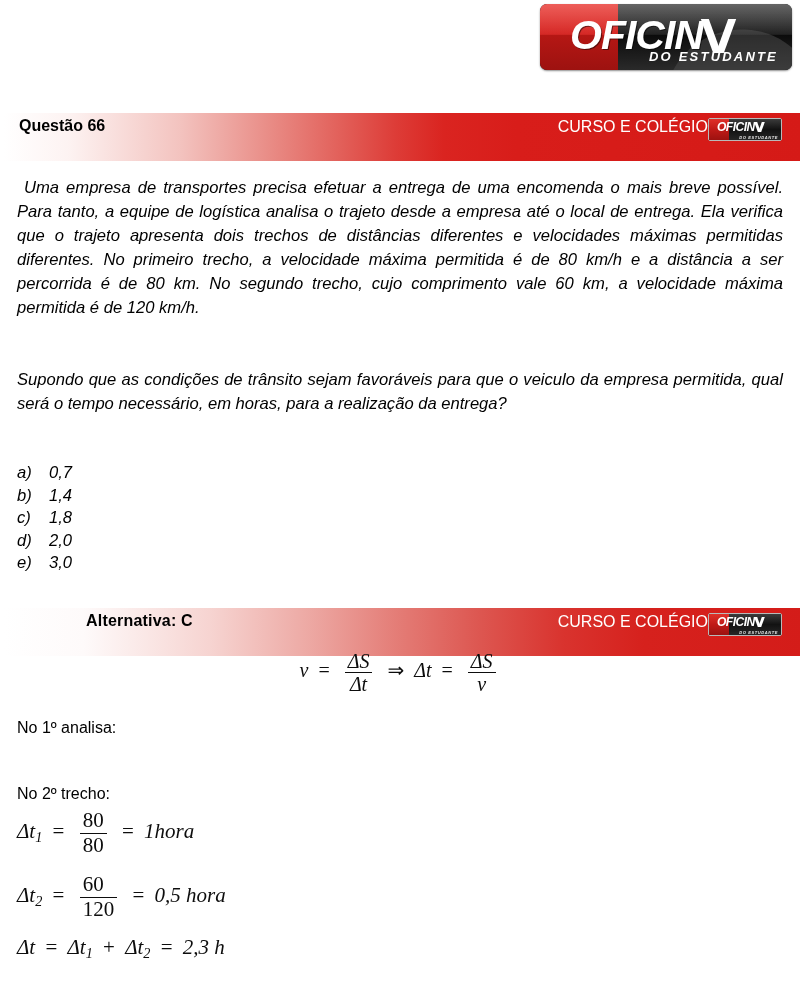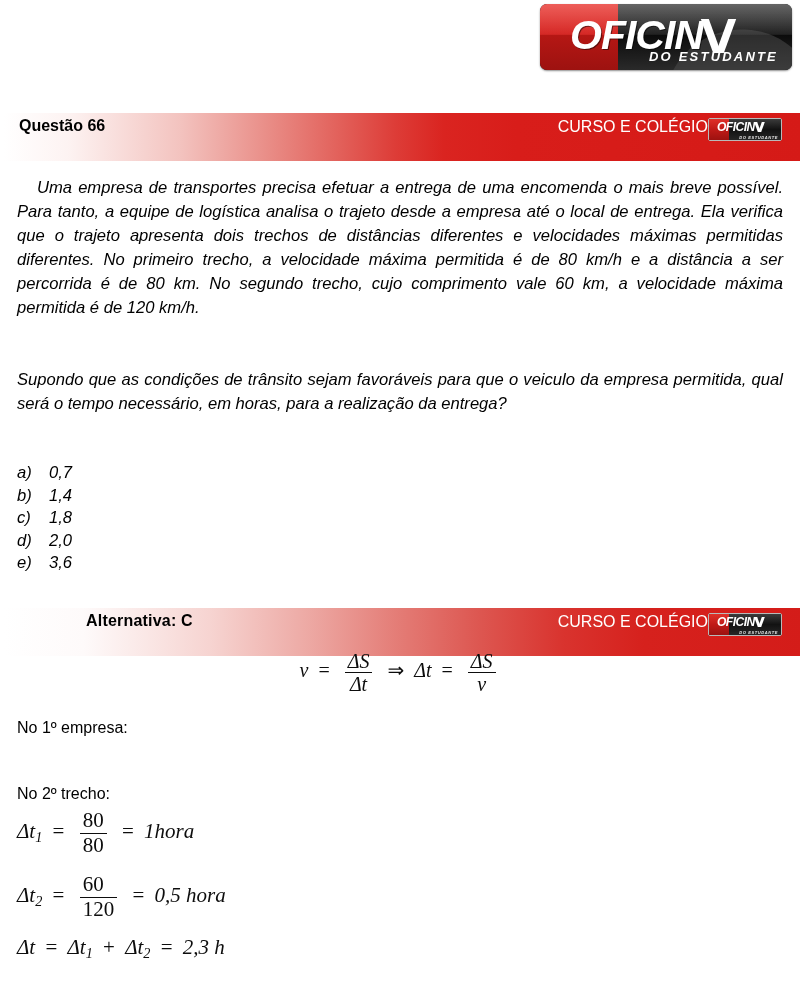--- a/index.html
+++ b/index.html
@@ -230,21 +230,21 @@
     left: 17px;
     width: 766px;
     font-style: italic;
     font-size: 16.6px;
     line-height: 24px;
     text-align: justify;
     text-justify: inter-word;
   }
   .statement.p1 { top: 176px; }
   .statement.p2 { top: 368px; }
-  .statement .lead { margin-left: 20px; }
+  .statement .lead { margin-left: 7px; }
 
   .options {
     position: absolute;
     left: 17px;
     top: 462px;
     font-style: italic;
     font-size: 16.6px;
     line-height: 22.5px;
   }
   .option-row { white-space: pre; }
@@ -322,21 +322,21 @@
 </div>
 
 <div class="statement p1"><span class="lead">Uma empresa de transportes precisa efetuar a entrega de uma encomenda o mais breve possível. Para tanto, a equipe de logística analisa o trajeto desde a empresa até o local de entrega. Ela verifica que o trajeto apresenta dois trechos de distâncias diferentes e velocidades máximas permitidas diferentes. No primeiro trecho, a velocidade máxima permitida é de 80 km/h e a distância a ser percorrida é de 80 km. No segundo trecho, cujo comprimento vale 60 km, a velocidade máxima permitida é de 120 km/h.</span></div>
 <div class="statement p2"><span>Supondo que as condições de trânsito sejam favoráveis para que o veiculo da empresa permitida, qual será o tempo necessário, em horas, para a realização da entrega?</span></div>
 
 <div class="options">
   <div class="option-row"><span class="option-key">a)</span><span>0,7</span></div>
   <div class="option-row"><span class="option-key">b)</span><span>1,4</span></div>
   <div class="option-row"><span class="option-key">c)</span><span>1,8</span></div>
   <div class="option-row"><span class="option-key">d)</span><span>2,0</span></div>
-  <div class="option-row"><span class="option-key">e)</span><span>3,6</span></div>
+  <div class="option-row"><span class="option-key">e)</span><span>3,0</span></div>
 </div>
 
 <div class="bar bar-answer">
   <div class="bar-label">Alternativa:   C</div>
   <div class="bar-right">CURSO E COLÉGIO</div>
   <div class="mini-logo">
     <div class="m-red"></div>
     <div class="m-dark"></div>
     <div class="mini-word"><span>OFICIN</span><span class="mchev"></span></div>
     <div class="mini-sub">DO ESTUDANTE</div>
@@ -352,21 +352,21 @@
   </span>
   <span class="op">⇒</span>
   <span>Δt</span>
   <span class="op">=</span>
   <span class="frac">
     <span class="num">ΔS</span>
     <span class="den">v</span>
   </span>
 </div>
 
-<div class="sol-label l1">No 1º empresa:</div>
+<div class="sol-label l1">No 1º analisa:</div>
 <div class="math eq1">
   <span>Δt</span><span class="sub">1</span>
   <span class="op">=</span>
   <span class="frac">
     <span class="num nrm">80</span>
     <span class="den nrm">80</span>
   </span>
   <span class="op">=</span>
   <span>1hora</span>
 </div>

